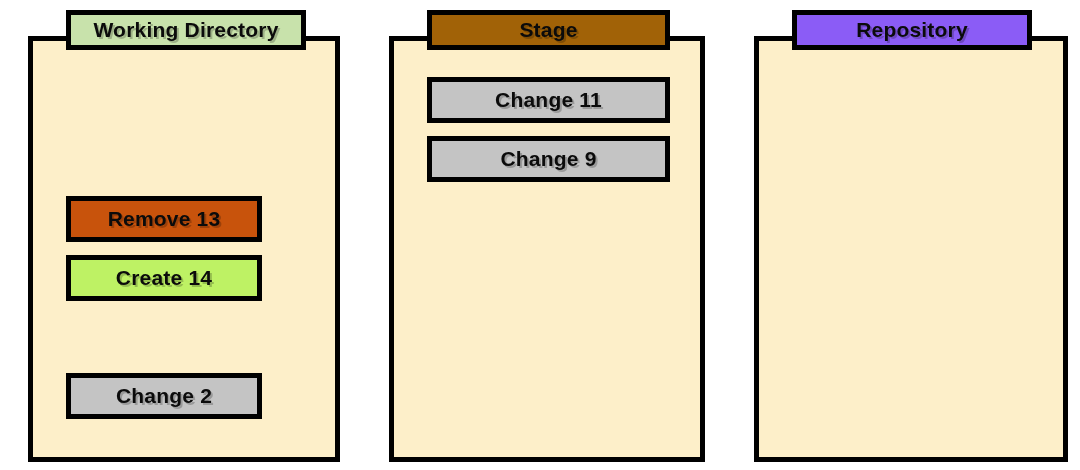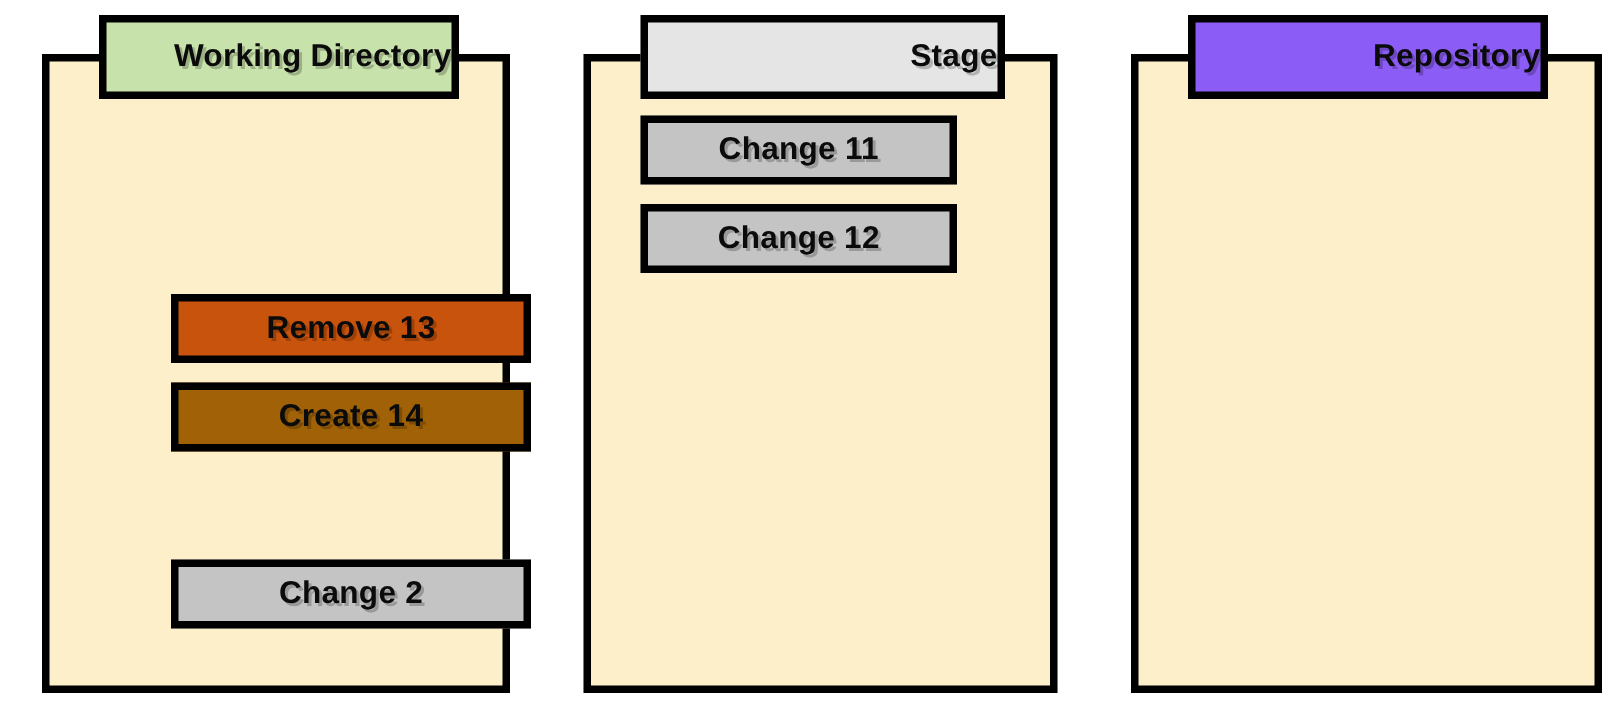--- a/index.html
+++ b/index.html
@@ -31,56 +31,56 @@
     box-sizing: border-box;
   }
   .panel.col1 { left: 28px;  width: 312px; }
   .panel.col2 { left: 389px; width: 316px; }
   .panel.col3 { left: 754px; width: 314px; }
 
   
   .panel-header {
     position: absolute;
     top: 10px;
-    height: 56px;
+    height: 40px;
     border: 5px solid #000000;
     box-sizing: border-box;
     display: flex;
     align-items: center;
-    justify-content: flex-end;
+    justify-content: center;
     z-index: 3;
   }
   .panel-header.col1 { left: 66px;  width: 240px; background: #c8e2ab; }
-  .panel-header.col2 { left: 427px; width: 243px; background: #e5e5e5; }
+  .panel-header.col2 { left: 427px; width: 243px; background: #a16207; }
   .panel-header.col3 { left: 792px; width: 240px; background: #8b5cf6; }
 
   .panel-header-label,
   .item-label {
     font-weight: bold;
     font-size: 21px;
     color: #0b0b0b;
     letter-spacing: 0.2px;
     text-shadow: 2px 2px 0 rgba(0,0,0,0.22);
     white-space: nowrap;
   }
   .item {
     position: absolute;
     height: 46px;
     border: 5px solid #000000;
     box-sizing: border-box;
     display: flex;
     align-items: center;
     justify-content: center;
   }
-  .item.col1 { left: 66px;  width: 240px; margin-left: 48px; }
-  .item.col2 { left: 427px; width: 211px; }
+  .item.col1 { left: 66px;  width: 196px; }
+  .item.col2 { left: 427px; width: 243px; }
 
   .c-gray   { background: #c4c4c4; }
   .c-orange { background: #c8530c; }
-  .c-blue   { background: #a16207; }
+  .c-blue   { background: #bef264; }
 </style>
 </head>
 <body>
 
 <div class="diagram">
 
   <div class="panel col1"></div>
 
   <div class="panel col2"></div>
 
@@ -103,16 +103,16 @@
     <span class="item-label">Create 14</span>
   </div>
   <div class="item col1 c-gray" style="top:373px">
     <span class="item-label">Change 2</span>
   </div>
 
   <div class="item col2 c-gray" style="top:77px">
     <span class="item-label">Change 11</span>
   </div>
   <div class="item col2 c-gray" style="top:136px">
-    <span class="item-label">Change 12</span>
+    <span class="item-label">Change 9</span>
   </div>
 
 </div>
 
 </body></html>

